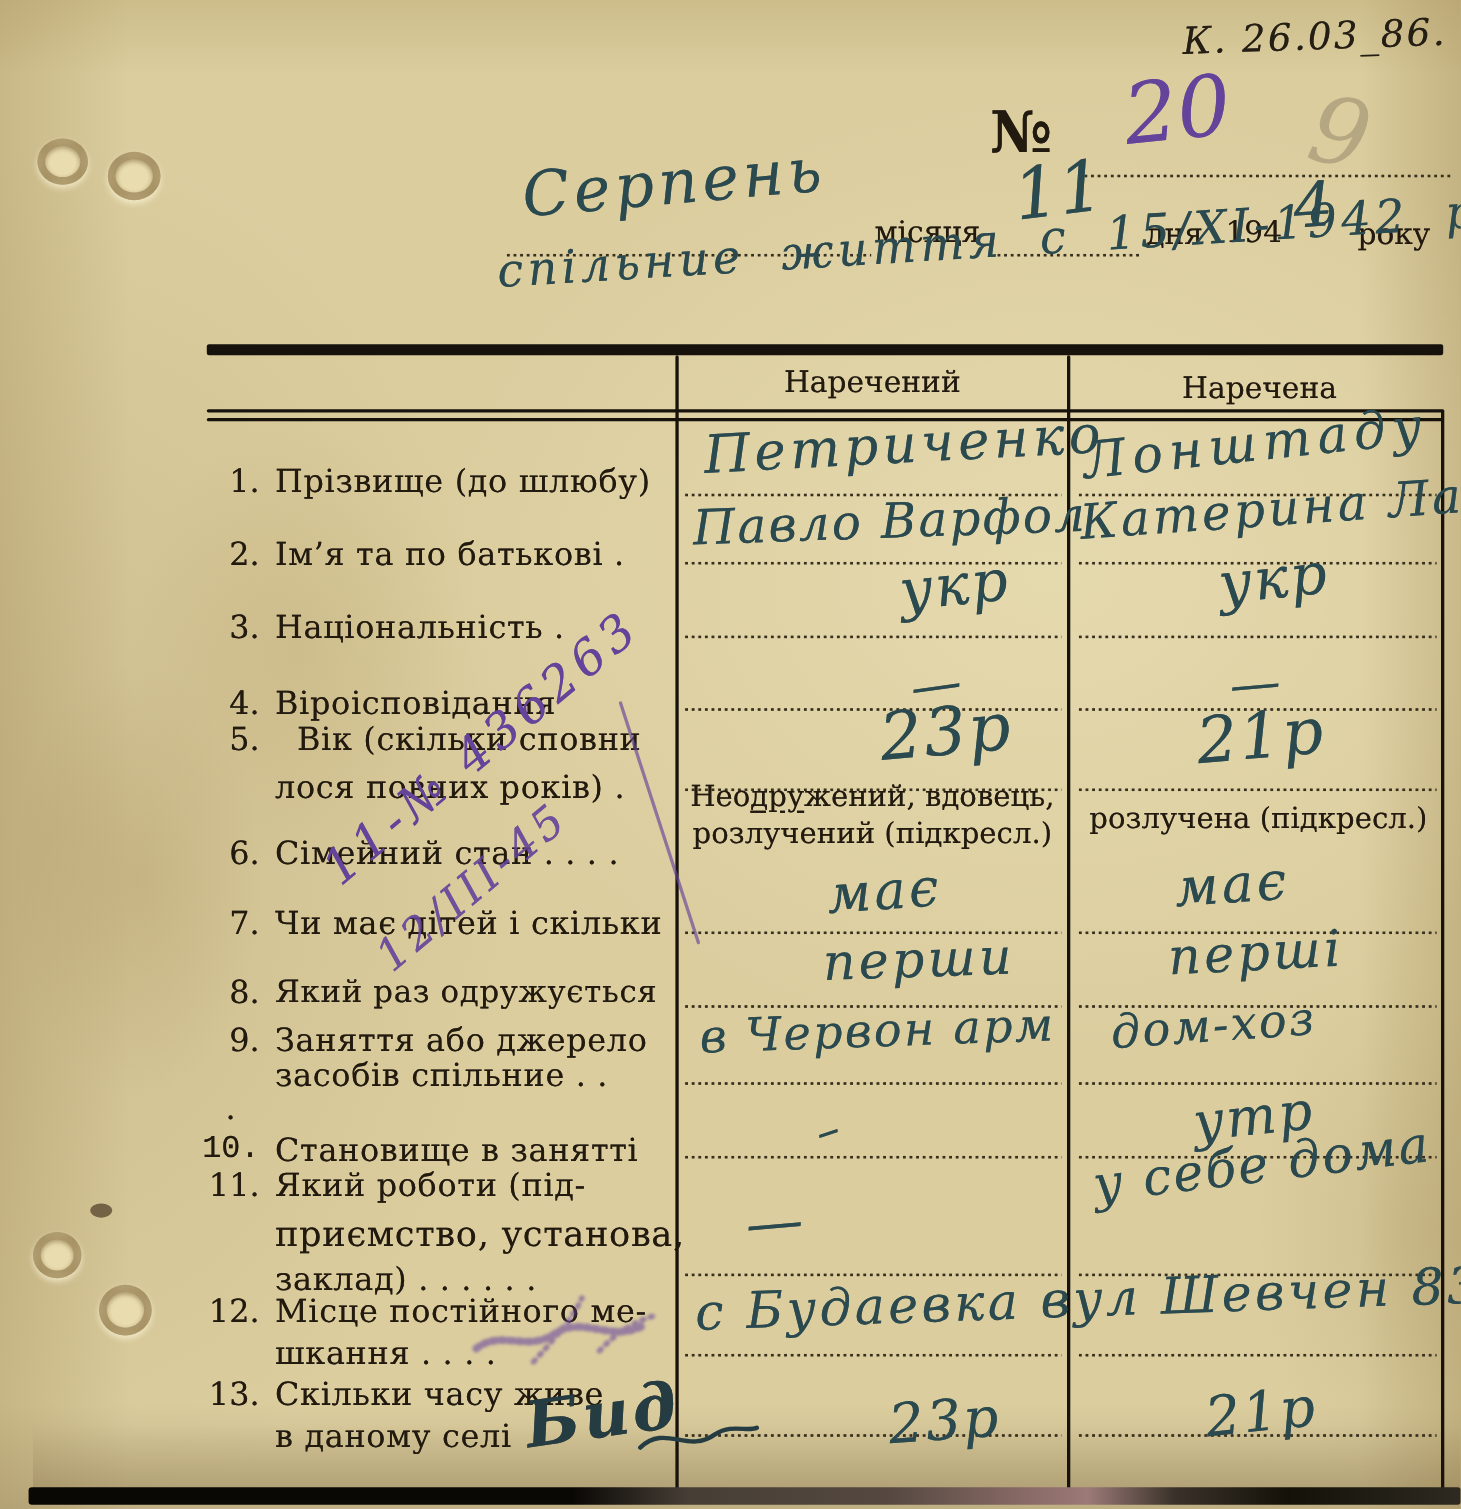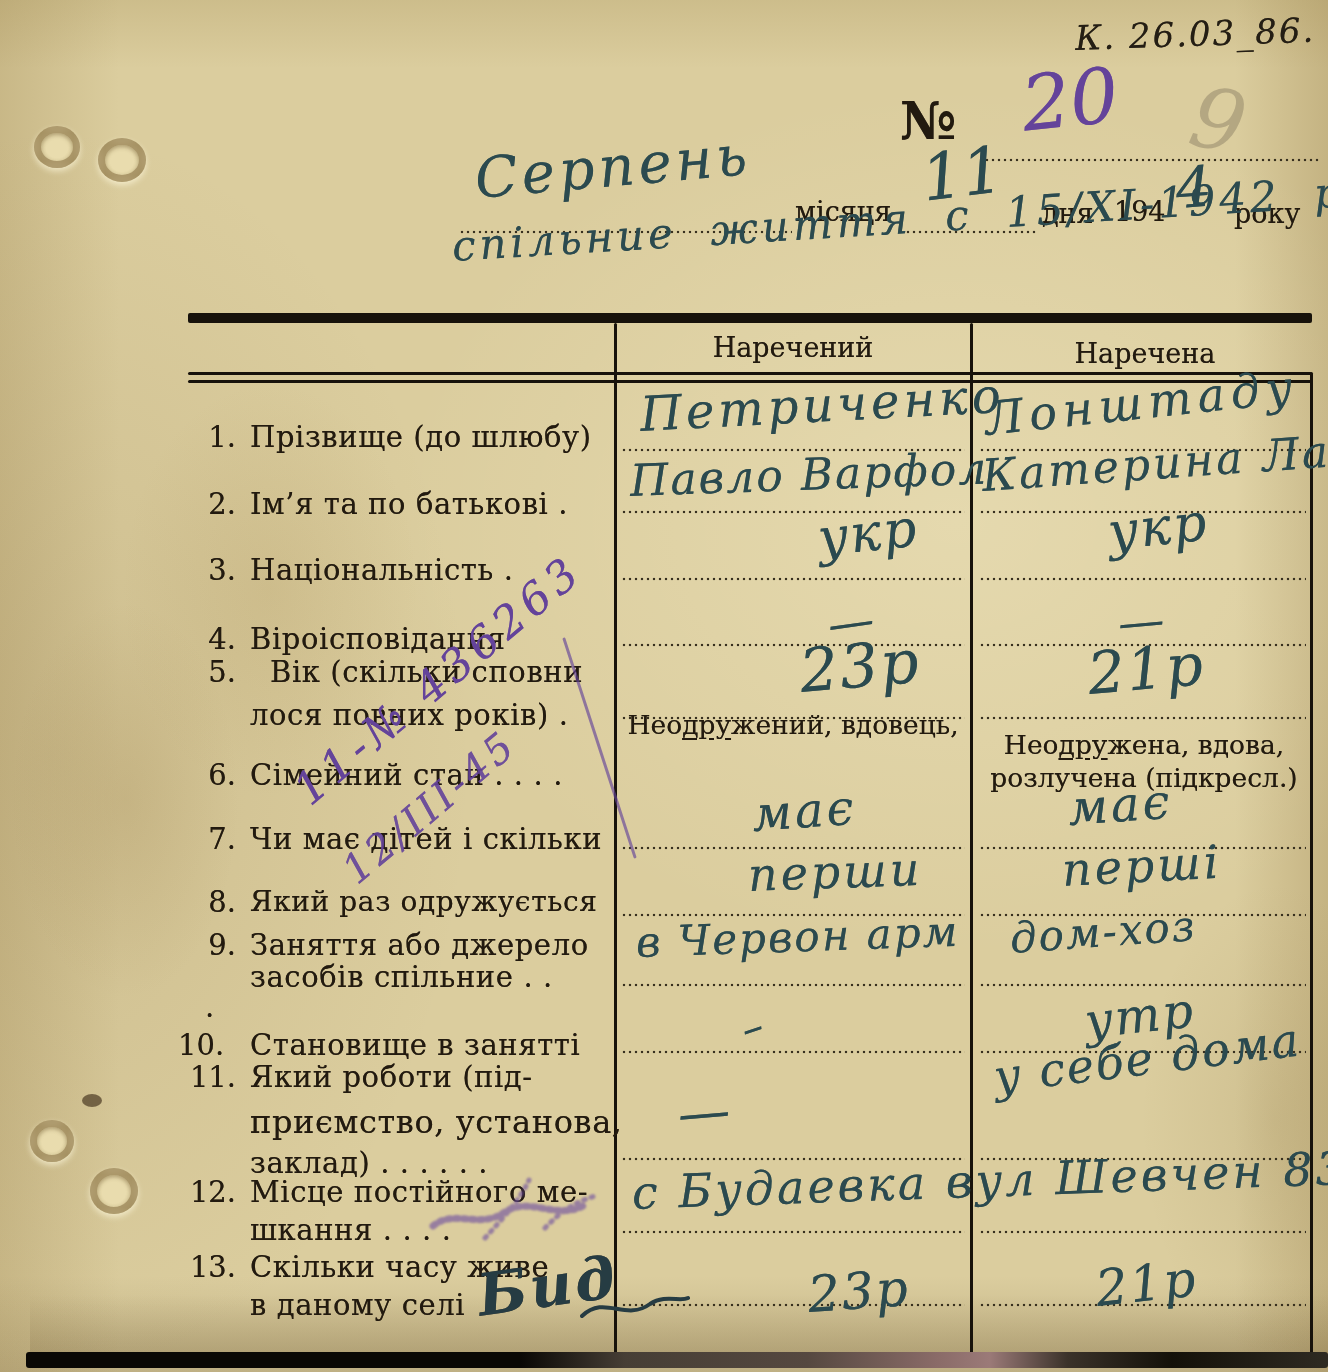--- a/index.html
+++ b/index.html
@@ -108,23 +108,23 @@
       <div class="print" style="left: 250px; top: 655px; font-size: 29px; letter-spacing: 0.6px; margin-left: 20px;">Вік (скільки сповни</div>
       <div class="print" style="left: 250px; top: 698px; font-size: 29px; letter-spacing: 0.6px;">лося повних років) .</div>
       <div class="dots" style="left: 622px; top: 716px; width: 343px;"></div>
       <div class="dots" style="left: 980px; top: 716px; width: 326px;"></div>
       <div class="hw" style="left: 800px; top: 636px; font-size: 60px; letter-spacing: 2px; transform: rotate(-5deg);">23р</div>
       <div class="hw" style="left: 1088px; top: 640px; font-size: 58px; letter-spacing: 2px; transform: rotate(-5deg);">21р</div>
       <div class="print" style="left: 178px; top: 758px; width: 58px; text-align: right; font-size: 29px;">6.</div>
       <div class="print" style="left: 250px; top: 758px; font-size: 29px; letter-spacing: 0.6px;">Сімейний стан .  .  .  .</div>
       <div class="printed-cell" style="left: 616px; top: 708px; width: 354px;">
         <div><span>Нео</span><span class="u">дру</span><span>жений, вдовець,</span></div>
+        <div>розлучений (підкресл.)</div>
       </div>
       <div class="printed-cell" style="left: 978px; top: 728px; width: 332px;">
-        <div><span>Нео</span><span class="u">дру</span><span>жена, вдова,</span></div>
         <div>розлучена (підкресл.)</div>
       </div>
       <div class="print" style="left: 178px; top: 822px; width: 58px; text-align: right; font-size: 29px;">7.</div>
       <div class="print" style="left: 250px; top: 822px; font-size: 29px; letter-spacing: 0.6px;">Чи має дітей і скільки</div>
       <div class="dots" style="left: 622px; top: 846px; width: 343px;"></div>
       <div class="dots" style="left: 980px; top: 846px; width: 326px;"></div>
       <div class="hw" style="left: 752px; top: 786px; font-size: 48px; letter-spacing: 3px; transform: rotate(-4deg);">має</div>
       <div class="hw" style="left: 1068px; top: 780px; font-size: 48px; letter-spacing: 3px; transform: rotate(-4deg);">має</div>
       <div class="print" style="left: 178px; top: 885px; width: 58px; text-align: right; font-size: 29px;">8.</div>
       <div class="print" style="left: 250px; top: 885px; font-size: 28px; letter-spacing: 0.6px; text-align: center;">Який раз одружується</div>
@@ -133,21 +133,21 @@
       <div class="hw" style="left: 748px; top: 848px; font-size: 46px; letter-spacing: 3px; transform: rotate(-2deg);">перши</div>
       <div class="hw" style="left: 1062px; top: 843px; font-size: 46px; letter-spacing: 3px; transform: rotate(-3deg);">перші</div>
       <div class="print" style="left: 178px; top: 928px; width: 58px; text-align: right; font-size: 29px;">9.</div>
       <div class="print" style="left: 250px; top: 928px; font-size: 29px; letter-spacing: 0.6px;">Заняття або джерело</div>
       <div class="print" style="left: 250px; top: 960px; font-size: 29px; letter-spacing: 0.6px;">засобів спільние .  .</div>
       <div class="print" style="left: 205px; top: 990px; font-size: 29px;">.</div>
       <div class="dots" style="left: 622px; top: 983px; width: 343px;"></div>
       <div class="dots" style="left: 980px; top: 983px; width: 326px;"></div>
       <div class="hw" style="left: 636px; top: 918px; font-size: 42px; letter-spacing: 2px; transform: rotate(-2deg);">в Червон арм</div>
       <div class="hw" style="left: 1010px; top: 914px; font-size: 42px; letter-spacing: 2px; transform: rotate(-4deg);">дом-хоз</div>
-      <div class="print" style="left: 178px; top: 1028px; width: 58px; text-align: left; font-size: 29px;">10.</div>
+      <div class="print" style="left: 178px; top: 1028px; width: 58px; text-align: right; font-size: 29px; font-family: Liberation Mono, monospace;">10.</div>
       <div class="print" style="left: 250px; top: 1028px; font-size: 29px; letter-spacing: 0.6px;">Становище в занятті</div>
       <div class="dots" style="left: 622px; top: 1050px; width: 343px;"></div>
       <div class="dots" style="left: 980px; top: 1050px; width: 326px;"></div>
       <div class="hw" style="left: 742px; top: 1006px; font-size: 42px; letter-spacing: 0px; transform: rotate(-18deg);">–</div>
       <div class="hw" style="left: 1085px; top: 993px; font-size: 48px; letter-spacing: 2px; transform: rotate(-6deg);">утр</div>
       <div class="print" style="left: 178px; top: 1060px; width: 58px; text-align: right; font-size: 29px;">11.</div>
       <div class="print" style="left: 250px; top: 1060px; font-size: 29px; letter-spacing: 0.6px;">Який роботи (під-</div>
       <div class="print" style="left: 250px; top: 1103px; font-size: 32px; letter-spacing: 0.6px;">приємство, установа,</div>
       <div class="print" style="left: 250px; top: 1146px; font-size: 29px; letter-spacing: 0.6px;">заклад)  .  .  .  .  .  .</div>
       <div class="dots" style="left: 622px; top: 1157px; width: 343px;"></div>

